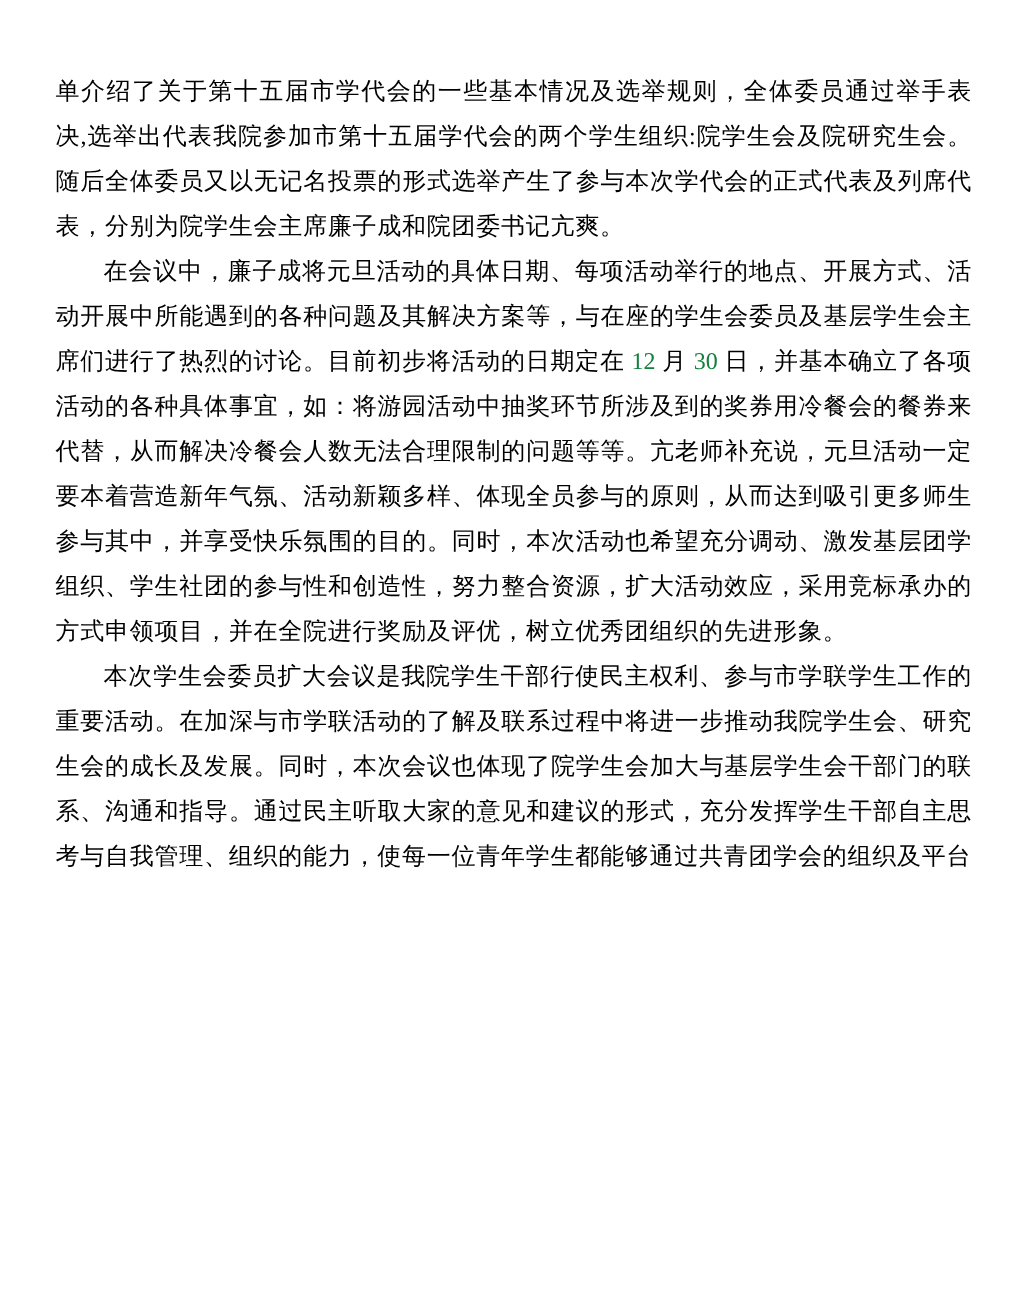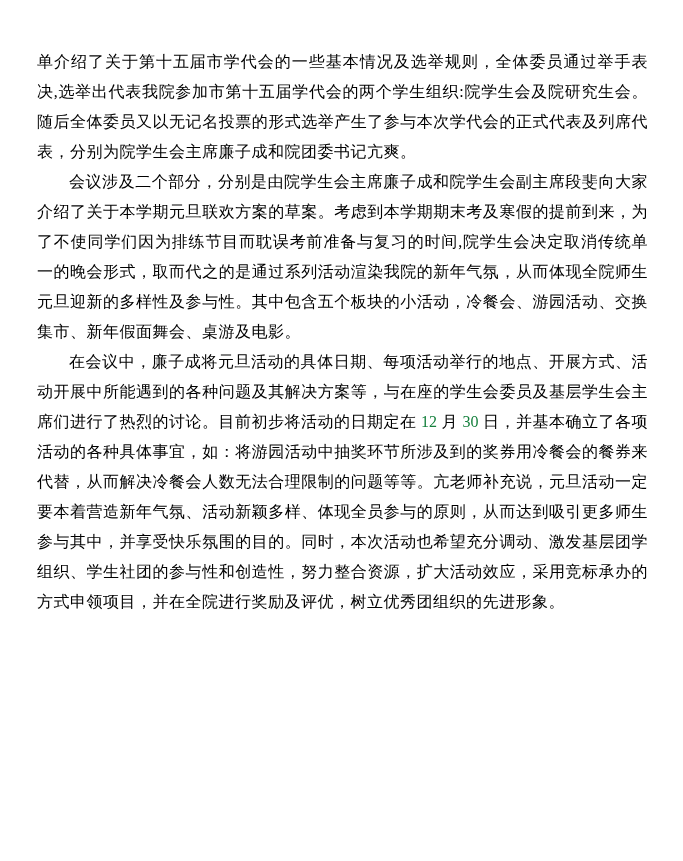--- a/index.html
+++ b/index.html
@@ -34,15 +34,15 @@
   .date-num {
     color: #15803d;
     letter-spacing: 0;
   }
 </style>
 </head>
 <body>
 
 <div class="page">
   <p class="para">单介绍了关于第十五届市学代会的一些基本情况及选举规则，全体委员通过举手表决,选举出代表我院参加市第十五届学代会的两个学生组织:院学生会及院研究生会。随后全体委员又以无记名投票的形式选举产生了参与本次学代会的正式代表及列席代表，分别为院学生会主席廉子成和院团委书记亢爽。</p>
-  <p class="para indent">会议涉及二个部分，分别是由院学生会主席廉子成和院学生会副主席段斐向大家介绍了关于本学期元旦联欢方案的草案。考虑到本学期期末考及寒假的提前到来，为了不使同学们因为排练节目而耽误考前准备与复习的时间,院学生会决定取消传统单一的晚会形式，取而代之的是通过系列活动渲染我院的新年气氛，从而体现全院师生元旦迎新的多样性及参与性。其中包含五个板块的小活动，冷餐会、游园活动、交换集市、新年假面舞会、桌游及电影。</p>
   <p class="para indent"><span>在会议中，廉子成将元旦活动的具体日期、每项活动举行的地点、开展方式、活动开展中所能遇到的各种问题及其解决方案等，与在座的学生会委员及基层学生会主席们进行了热烈的讨论。目前初步将活动的日期定在 </span><span class="date-num">12</span><span> 月 </span><span class="date-num">30</span><span> 日，并基本确立了各项活动的各种具体事宜，如：将游园活动中抽奖环节所涉及到的奖券用冷餐会的餐券来代替，从而解决冷餐会人数无法合理限制的问题等等。亢老师补充说，元旦活动一定要本着营造新年气氛、活动新颖多样、体现全员参与的原则，从而达到吸引更多师生参与其中，并享受快乐氛围的目的。同时，本次活动也希望充分调动、激发基层团学组织、学生社团的参与性和创造性，努力整合资源，扩大活动效应，采用竞标承办的方式申领项目，并在全院进行奖励及评优，树立优秀团组织的先进形象。</span></p>
+  <p class="para indent">本次学生会委员扩大会议是我院学生干部行使民主权利、参与市学联学生工作的重要活动。在加深与市学联活动的了解及联系过程中将进一步推动我院学生会、研究生会的成长及发展。同时，本次会议也体现了院学生会加大与基层学生会干部门的联系、沟通和指导。通过民主听取大家的意见和建议的形式，充分发挥学生干部自主思考与自我管理、组织的能力，使每一位青年学生都能够通过共青团学会的组织及平台</p>
 </div>
 
 </body></html>

